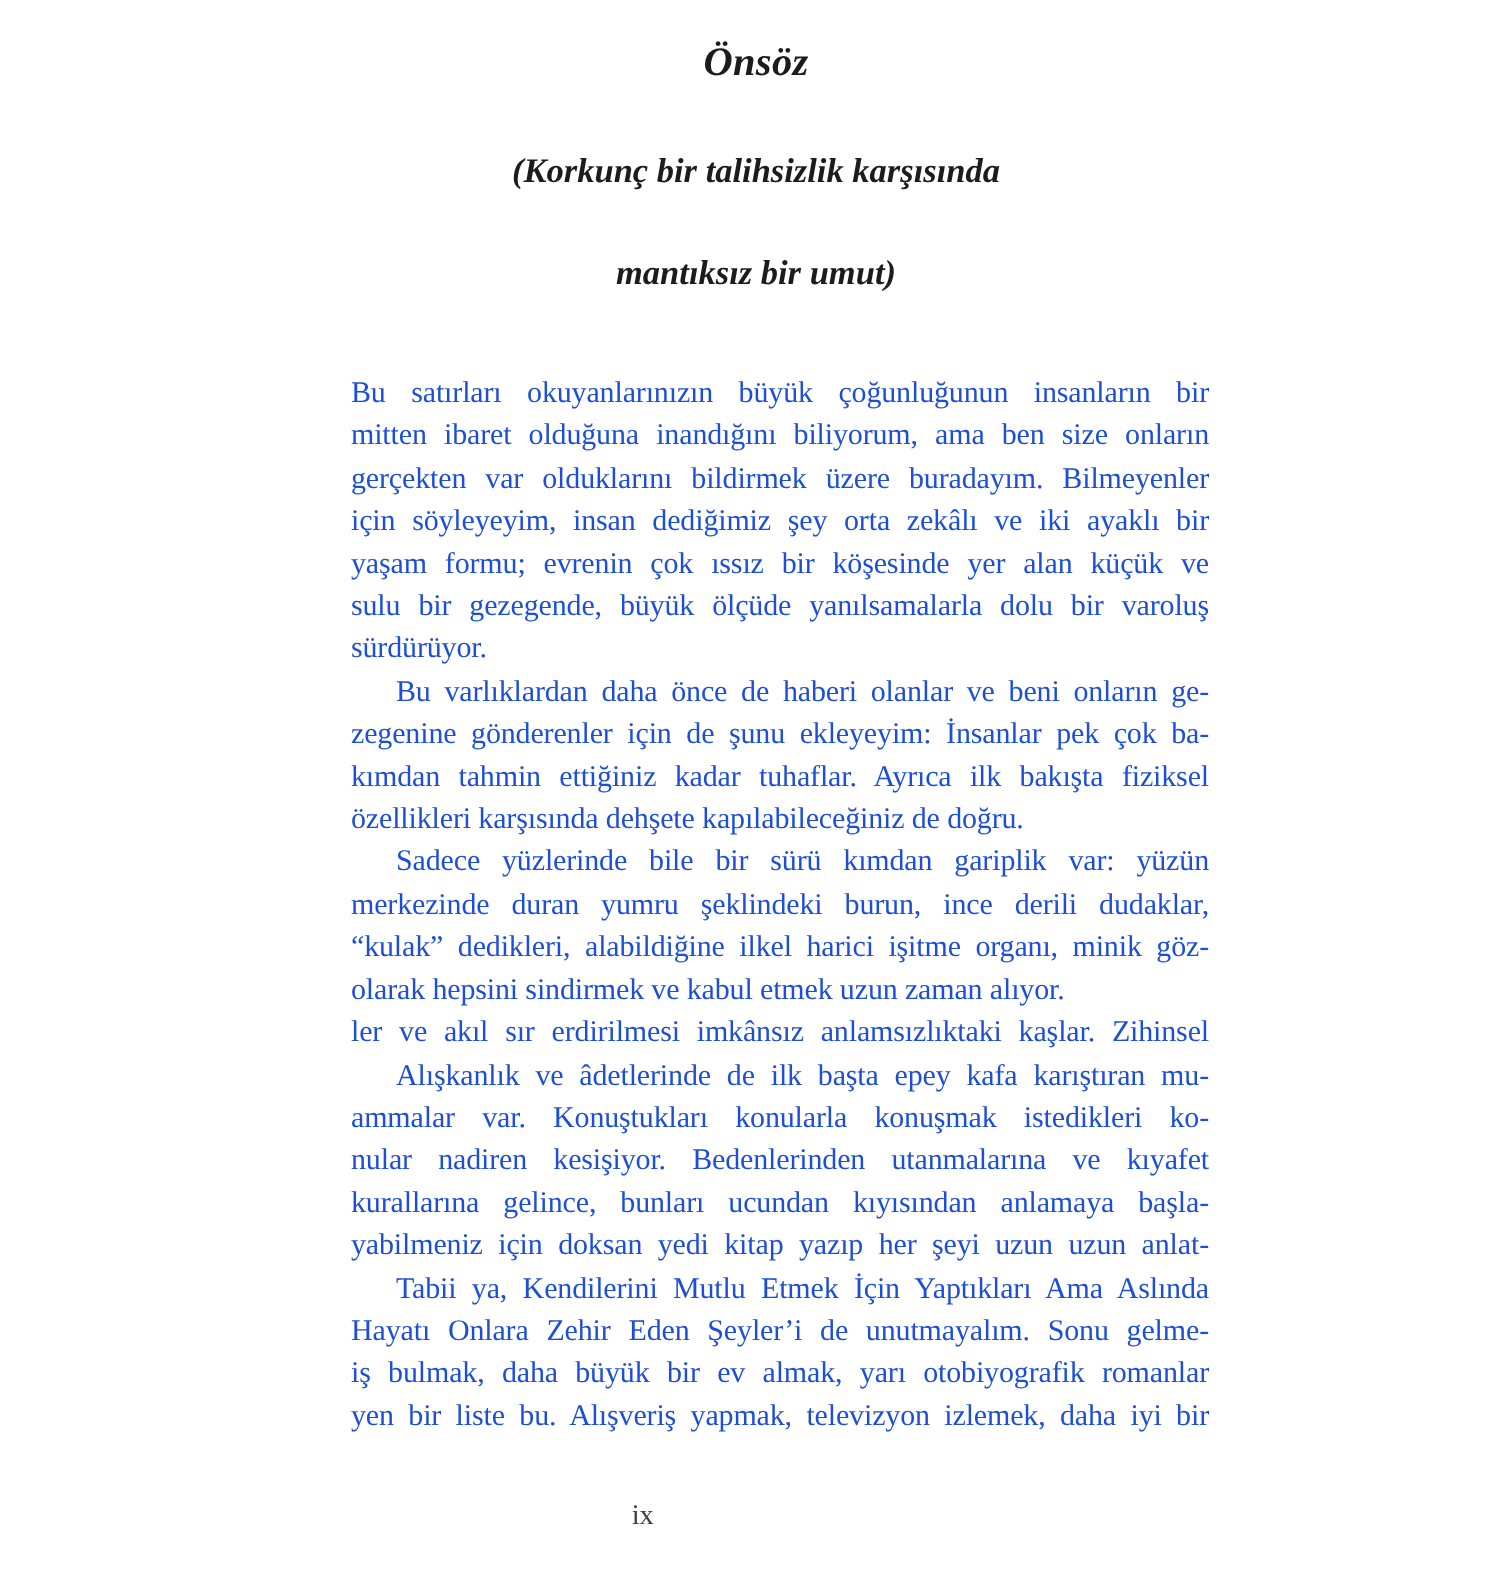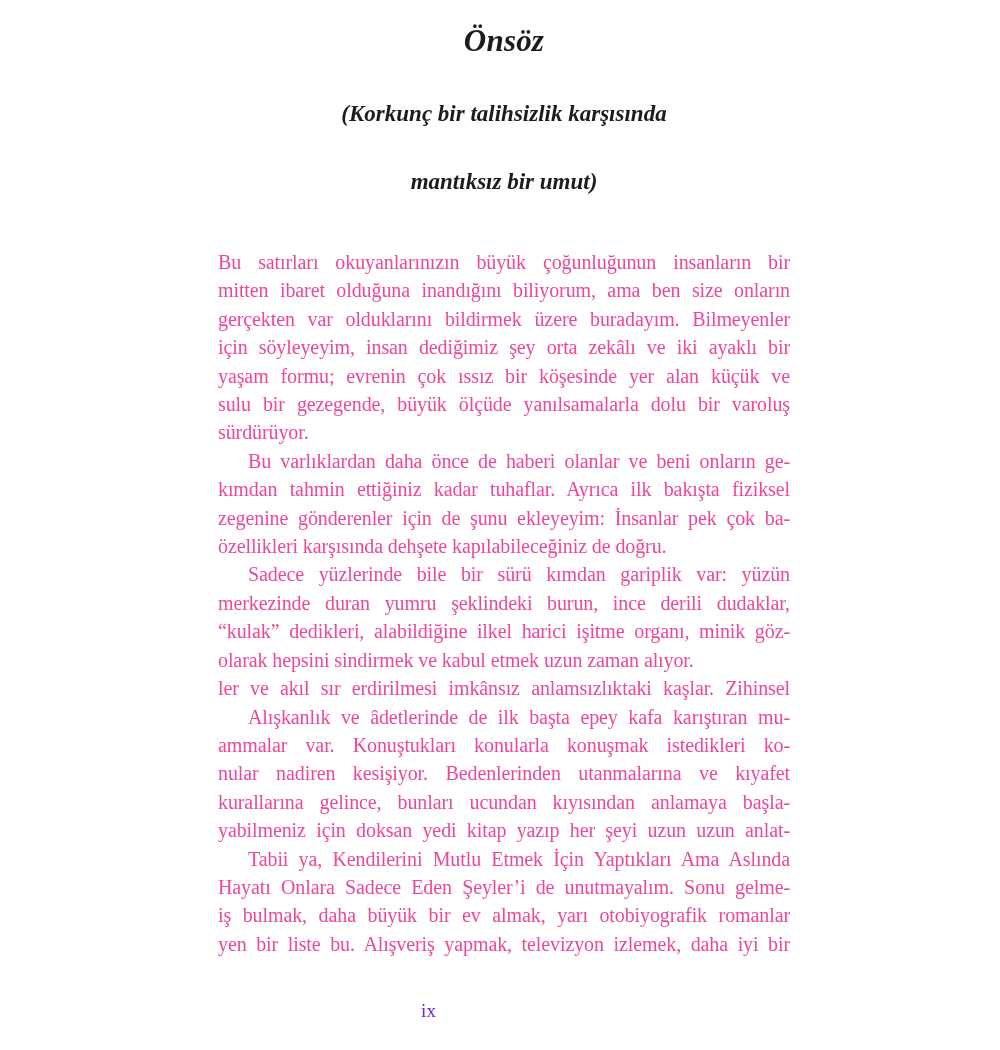--- a/index.html
+++ b/index.html
@@ -16,41 +16,41 @@
   }
   .heading {
     position: absolute;
     top: 22px;
     left: 214px;
     width: 580px;
     text-align: center;
     color: #1c1c1c;
   }
   .heading .title {
-    font-size: 31px;
+    font-size: 27px;
     font-weight: bold;
     font-style: italic;
     line-height: 38px;
     letter-spacing: 0.2px;
   }
   .heading .subtitle {
     font-size: 23px;
     font-weight: bold;
     font-style: italic;
     line-height: 28px;
     margin-top: 40px;
   }
   .body-text {
     position: absolute;
     top: 248px;
-    left: 218px;
+    left: 234px;
     width: 572px;
     font-size: 20px;
     line-height: 28.4px;
-    color: #ec4899;
+    color: #1d4ed8;
     letter-spacing: -0.1px;
   }
   .paragraph {
     margin: 0;
   }
   .line {
     white-space: nowrap;
     text-align: justify;
     text-align-last: justify;
   }
@@ -60,21 +60,21 @@
   .line.indent {
     padding-left: 30px;
   }
   .page-number {
     position: absolute;
     top: 1000px;
     left: 0;
     width: 857px;
     text-align: center;
     font-size: 19px;
-    color: #6d28d9;
+    color: #404040;
   }
 </style>
 </head>
 <body>
 
 <div class="book-page">
 
   <div class="heading">
     <div class="title">Önsöz</div>
     <div class="subtitle">(Korkunç bir talihsizlik karşısında</div>
@@ -88,22 +88,22 @@
       <div class="line">mitten ibaret olduğuna inandığını biliyorum, ama ben size onların</div>
       <div class="line">gerçekten var olduklarını bildirmek üzere buradayım. Bilmeyenler</div>
       <div class="line">için söyleyeyim, insan dediğimiz şey orta zekâlı ve iki ayaklı bir</div>
       <div class="line">yaşam formu; evrenin çok ıssız bir köşesinde yer alan küçük ve</div>
       <div class="line">sulu bir gezegende, büyük ölçüde yanılsamalarla dolu bir varoluş</div>
       <div class="line last">sürdürüyor.</div>
     </div>
 
     <div class="paragraph">
       <div class="line indent">Bu varlıklardan daha önce de haberi olanlar ve beni onların ge-</div>
+      <div class="line">zegenine gönderenler için de şunu ekleyeyim: İnsanlar pek çok ba-</div>
       <div class="line">kımdan tahmin ettiğiniz kadar tuhaflar. Ayrıca ilk bakışta fiziksel</div>
-      <div class="line">zegenine gönderenler için de şunu ekleyeyim: İnsanlar pek çok ba-</div>
       <div class="line last">özellikleri karşısında dehşete kapılabileceğiniz de doğru.</div>
     </div>
 
     <div class="paragraph">
       <div class="line indent">Sadece yüzlerinde bile bir sürü kımdan gariplik var: yüzün</div>
       <div class="line">merkezinde duran yumru şeklindeki burun, ince derili dudaklar,</div>
       <div class="line">“kulak” dedikleri, alabildiğine ilkel harici işitme organı, minik göz-</div>
       <div class="line last">olarak hepsini sindirmek ve kabul etmek uzun zaman alıyor.</div>
       <div class="line">ler ve akıl sır erdirilmesi imkânsız anlamsızlıktaki kaşlar. Zihinsel</div>
     </div>
@@ -111,21 +111,21 @@
     <div class="paragraph">
       <div class="line indent">Alışkanlık ve âdetlerinde de ilk başta epey kafa karıştıran mu-</div>
       <div class="line">ammalar var. Konuştukları konularla konuşmak istedikleri ko-</div>
       <div class="line">nular nadiren kesişiyor. Bedenlerinden utanmalarına ve kıyafet</div>
       <div class="line">kurallarına gelince, bunları ucundan kıyısından anlamaya başla-</div>
       <div class="line">yabilmeniz için doksan yedi kitap yazıp her şeyi uzun uzun anlat-</div>
     </div>
 
     <div class="paragraph">
       <div class="line indent">Tabii ya, Kendilerini Mutlu Etmek İçin Yaptıkları Ama Aslında</div>
-      <div class="line">Hayatı Onlara Sadece Eden Şeyler’i de unutmayalım. Sonu gelme-</div>
+      <div class="line">Hayatı Onlara Zehir Eden Şeyler’i de unutmayalım. Sonu gelme-</div>
       <div class="line">iş bulmak, daha büyük bir ev almak, yarı otobiyografik romanlar</div>
       <div class="line">yen bir liste bu. Alışveriş yapmak, televizyon izlemek, daha iyi bir</div>
     </div>
 
   </div>
 
   <div class="page-number">ix</div>
 
 </div>
 

